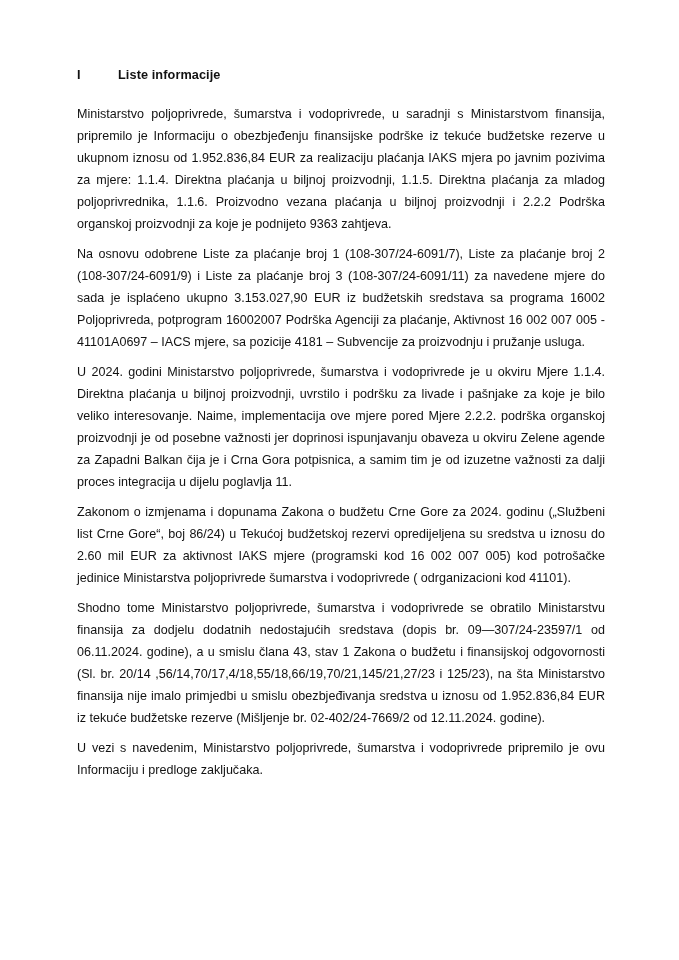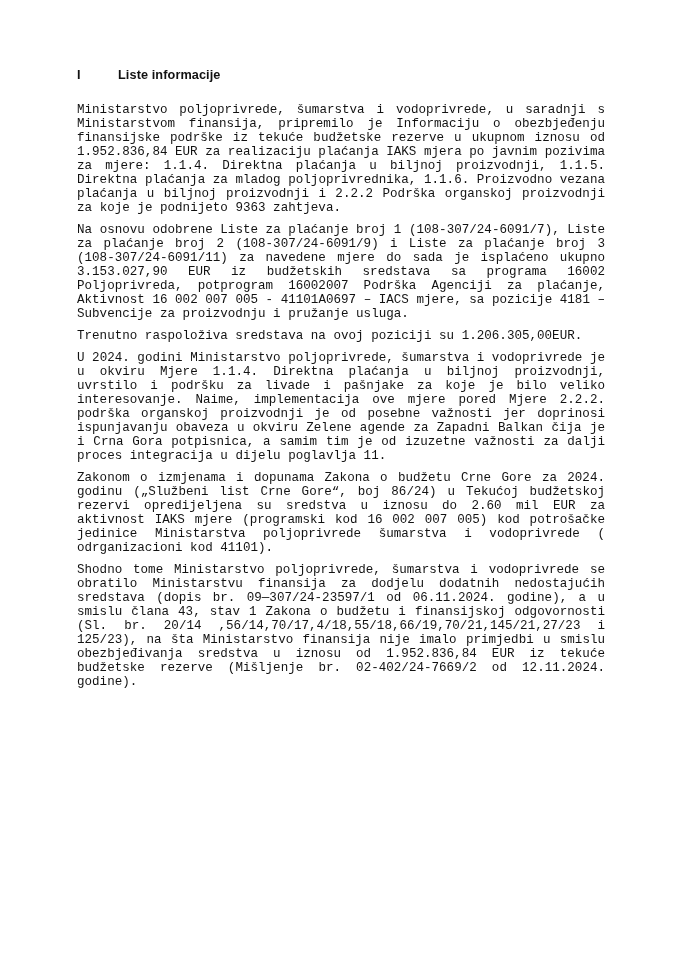--- a/index.html
+++ b/index.html
@@ -37,45 +37,44 @@
     align-items: baseline;
     letter-spacing: 0.1px;
   }
   .section-heading .numeral {
     display: inline-block;
     width: 41px;
     flex: 0 0 41px;
   }
   p.body-text {
     font-size: 12.55px;
-    line-height: 14px;
+    line-height: 22px;
     margin: 0 0 8.2px 0;
     text-align: justify;
     text-justify: inter-word;
     letter-spacing: 0.01px;
     word-spacing: 0.02px;
     hyphens: none;
-    font-family: Liberation Mono, monospace;
   }
   p.body-text:last-child {
     margin-bottom: 0;
   }
 </style>
 </head>
 <body>
 
 <div class="page">
   <div class="content">
 
     <div class="section-heading">
       <span class="numeral">I</span>
       <span>Liste informacije</span>
     </div>
 
     <p class="body-text">Ministarstvo poljoprivrede, šumarstva i vodoprivrede, u saradnji s Ministarstvom finansija, pripremilo je Informaciju o obezbjeđenju finansijske podrške iz tekuće budžetske rezerve u ukupnom iznosu od 1.952.836,84 EUR za realizaciju plaćanja IAKS mjera po javnim pozivima za mjere: 1.1.4. Direktna plaćanja u biljnoj proizvodnji, 1.1.5. Direktna plaćanja za mladog poljoprivrednika, 1.1.6. Proizvodno vezana plaćanja u biljnoj proizvodnji i 2.2.2 Podrška organskoj proizvodnji za koje je podnijeto 9363 zahtjeva.</p>
     <p class="body-text">Na osnovu odobrene Liste za plaćanje broj  1  (108-307/24-6091/7), Liste za plaćanje broj 2 (108-307/24-6091/9) i Liste za plaćanje broj 3 (108-307/24-6091/11) za navedene mjere do sada je isplaćeno ukupno 3.153.027,90 EUR iz budžetskih sredstava sa programa 16002 Poljoprivreda, potprogram 16002007 Podrška Agenciji za plaćanje, Aktivnost 16 002 007 005 - 41101A0697 – IACS mjere, sa pozicije 4181 – Subvencije  za proizvodnju i pružanje usluga.</p>
-    <p class="body-text">Trenutno raspoloživa sredstava  na ovoj poziciji su 1.206.305,00EUR.</p>
     <p class="body-text">U 2024. godini Ministarstvo poljoprivrede, šumarstva i vodoprivrede je u okviru Mjere 1.1.4. Direktna plaćanja u  biljnoj  proizvodnji, uvrstilo i podršku za livade i pašnjake za koje je bilo veliko interesovanje. Naime, implementacija ove mjere pored Mjere 2.2.2. podrška organskoj proizvodnji je od posebne važnosti jer doprinosi ispunjavanju obaveza u okviru Zelene agende za Zapadni Balkan čija je i Crna Gora potpisnica, a samim tim je od izuzetne važnosti za dalji proces integracija u dijelu poglavlja 11.</p>
     <p class="body-text">Zakonom o izmjenama i dopunama Zakona o budžetu Crne Gore za 2024. godinu („Službeni list Crne Gore“, boj 86/24) u Tekućoj budžetskoj rezervi opredijeljena su sredstva u iznosu do 2.60 mil EUR za aktivnost IAKS mjere (programski kod 16 002 007 005) kod potrošačke jedinice Ministarstva poljoprivrede šumarstva i vodoprivrede ( odrganizacioni kod 41101).</p>
     <p class="body-text">Shodno tome Ministarstvo poljoprivrede, šumarstva i vodoprivrede se obratilo Ministarstvu finansija  za dodjelu dodatnih nedostajućih sredstava (dopis br. 09—307/24-23597/1 od  06.11.2024. godine), a u smislu člana 43, stav 1 Zakona o budžetu i finansijskoj odgovornosti (Sl. br. 20/14 ,56/14,70/17,4/18,55/18,66/19,70/21,145/21,27/23 i  125/23), na šta Ministarstvo finansija nije imalo primjedbi u smislu obezbjeđivanja sredstva u iznosu od 1.952.836,84 EUR iz tekuće budžetske rezerve (Mišljenje br. 02-402/24-7669/2 od 12.11.2024. godine).</p>
+    <p class="body-text">U vezi s navedenim, Ministarstvo poljoprivrede, šumarstva i vodoprivrede pripremilo je ovu Informaciju i predloge zaključaka.</p>
 
   </div>
 </div>
 
 </body></html>

